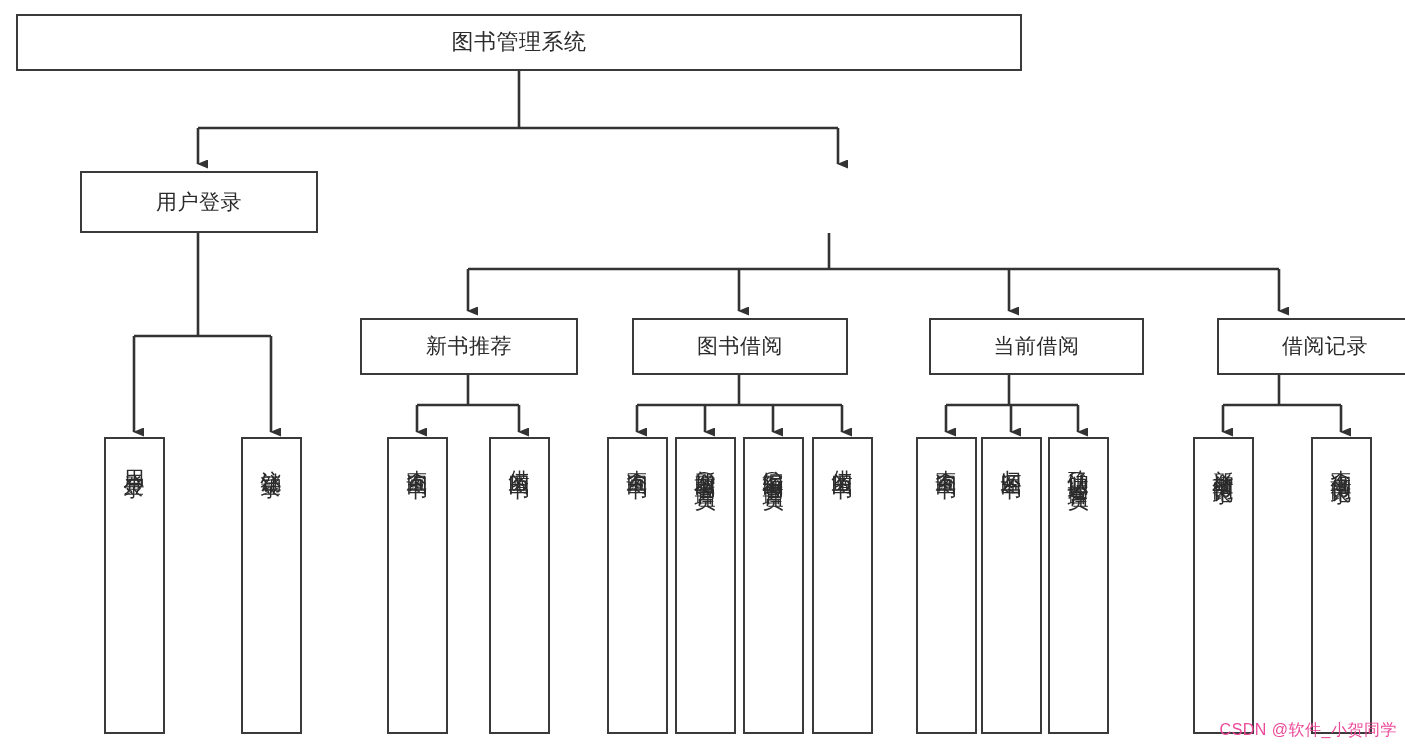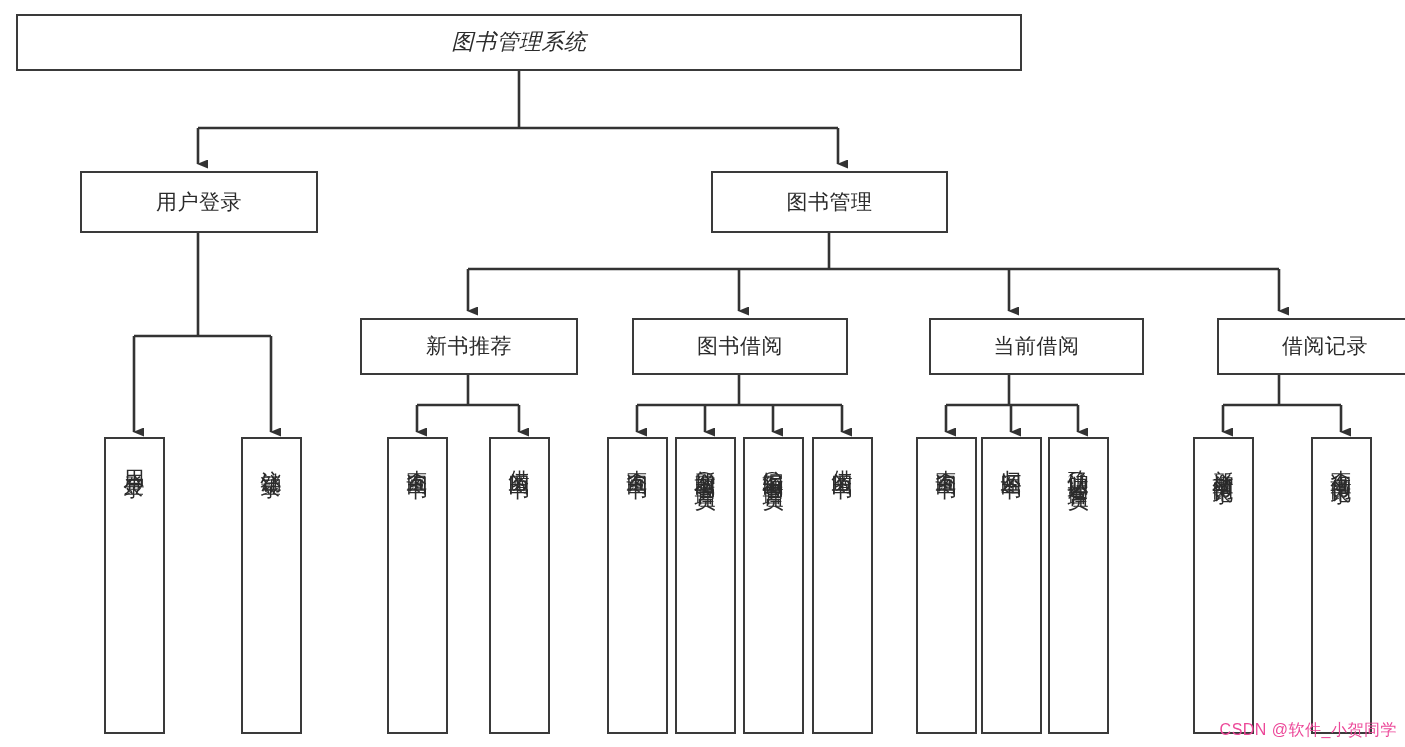--- a/index.html
+++ b/index.html
@@ -40,21 +40,20 @@
     line-height: 1.28;
   }
   
   .h-node .node-label {
     writing-mode: horizontal-tb;
     font-size: 21px;
     letter-spacing: 0.5px;
   }
   .root.h-node .node-label {
     font-size: 22px;
-    font-style: italic;
   }
   
   .v-node {
     align-items: flex-start;
     padding-top: 14px;
   }
   .v-node .node-label {
     writing-mode: vertical-rl;
     text-orientation: upright;
     font-size: 21px;
@@ -128,23 +127,20 @@
   </svg>
 
   <div class="node h-node root" style="left:16px; top:14px; width:1006px; height:57px;">
     <span class="node-label">图书管理系统</span>
   </div>
 
   <div class="node h-node" style="left:80px; top:171px; width:238px; height:62px;">
     <span class="node-label">用户登录</span>
   </div>
 
-  <div class="node h-node" style="left:711px; top:171px; width:237px; height:62px;">
-    <span class="node-label">图书管理</span>
-  </div>
 
   <div class="node h-node" style="left:632px; top:318px; width:216px; height:57px;">
     <span class="node-label">图书借阅</span>
   </div>
 
   <div class="node h-node" style="left:360px; top:318px; width:218px; height:57px;">
     <span class="node-label">新书推荐</span>
   </div>
 
   <div class="node h-node" style="left:902px; top:318px; width:215px; height:57px;margin-left:27px;">

